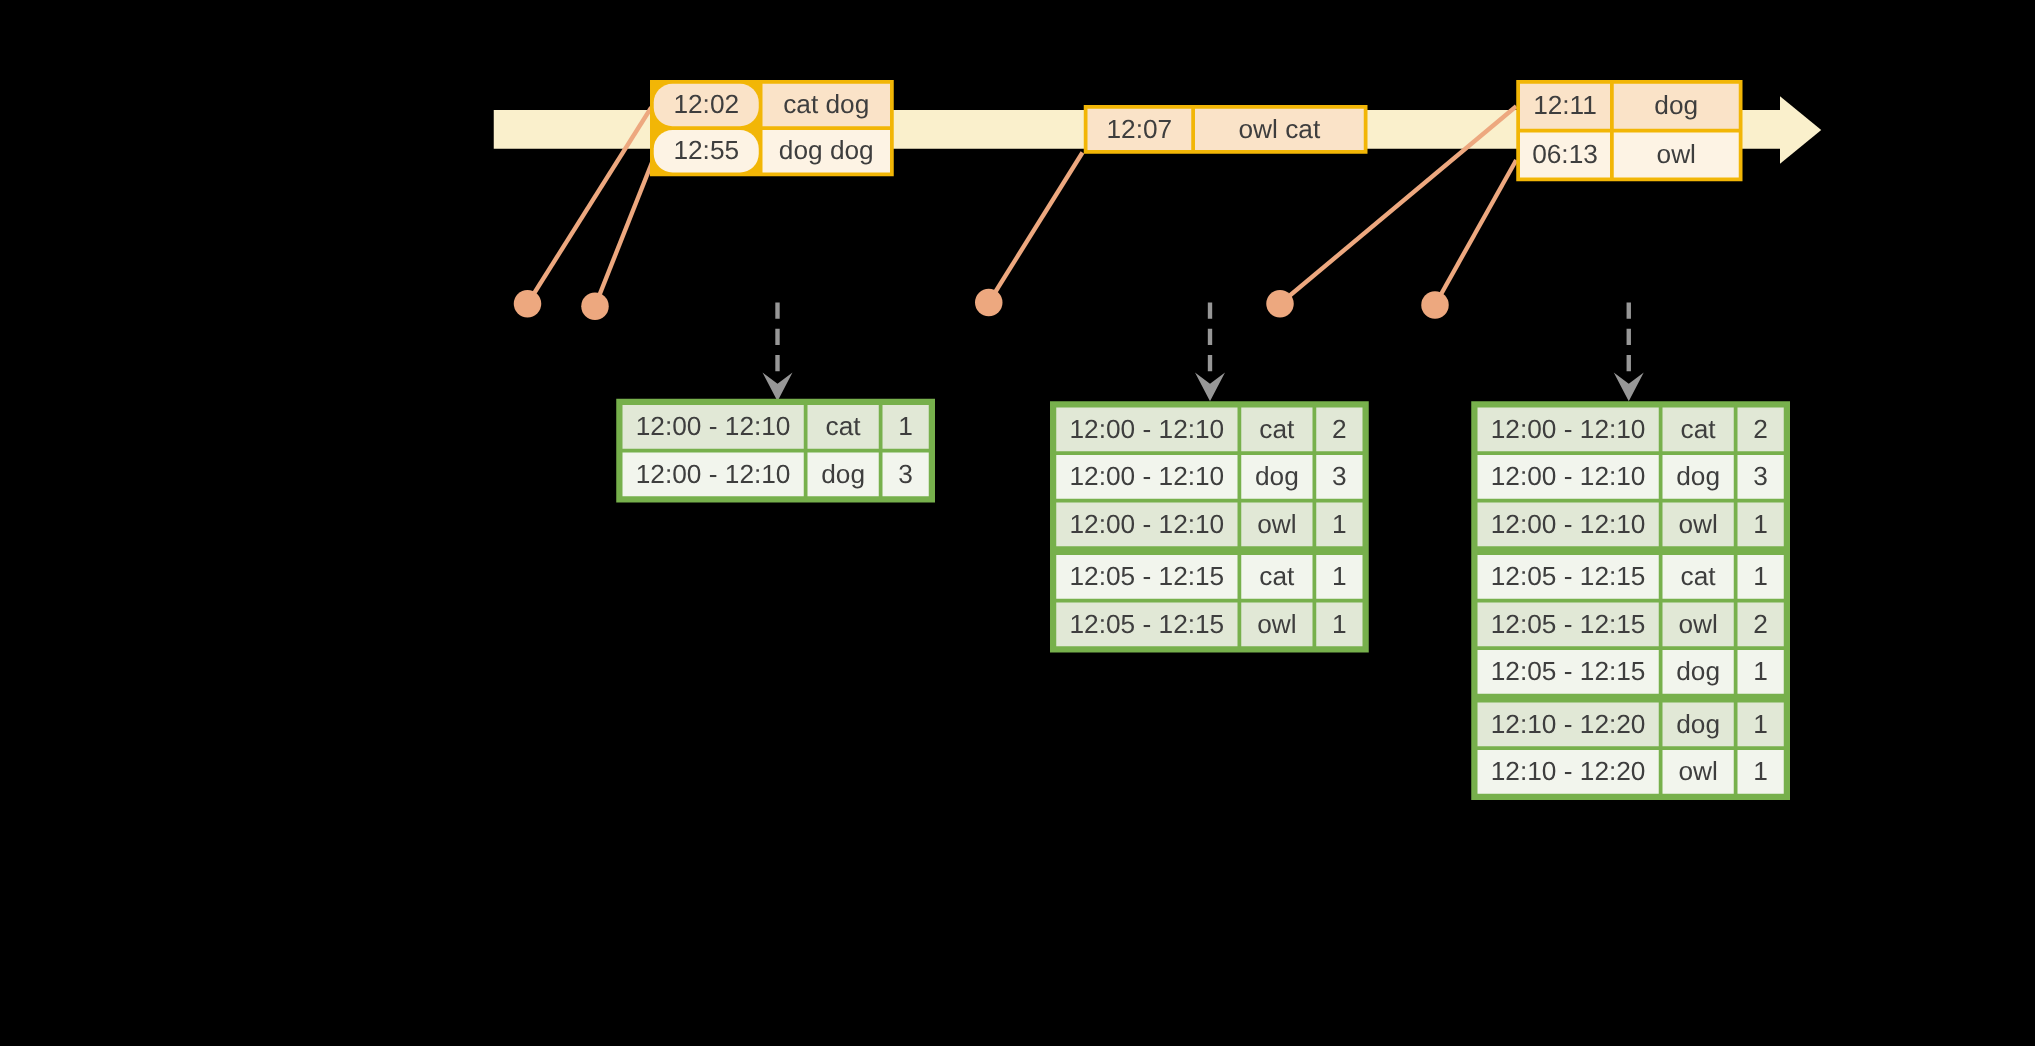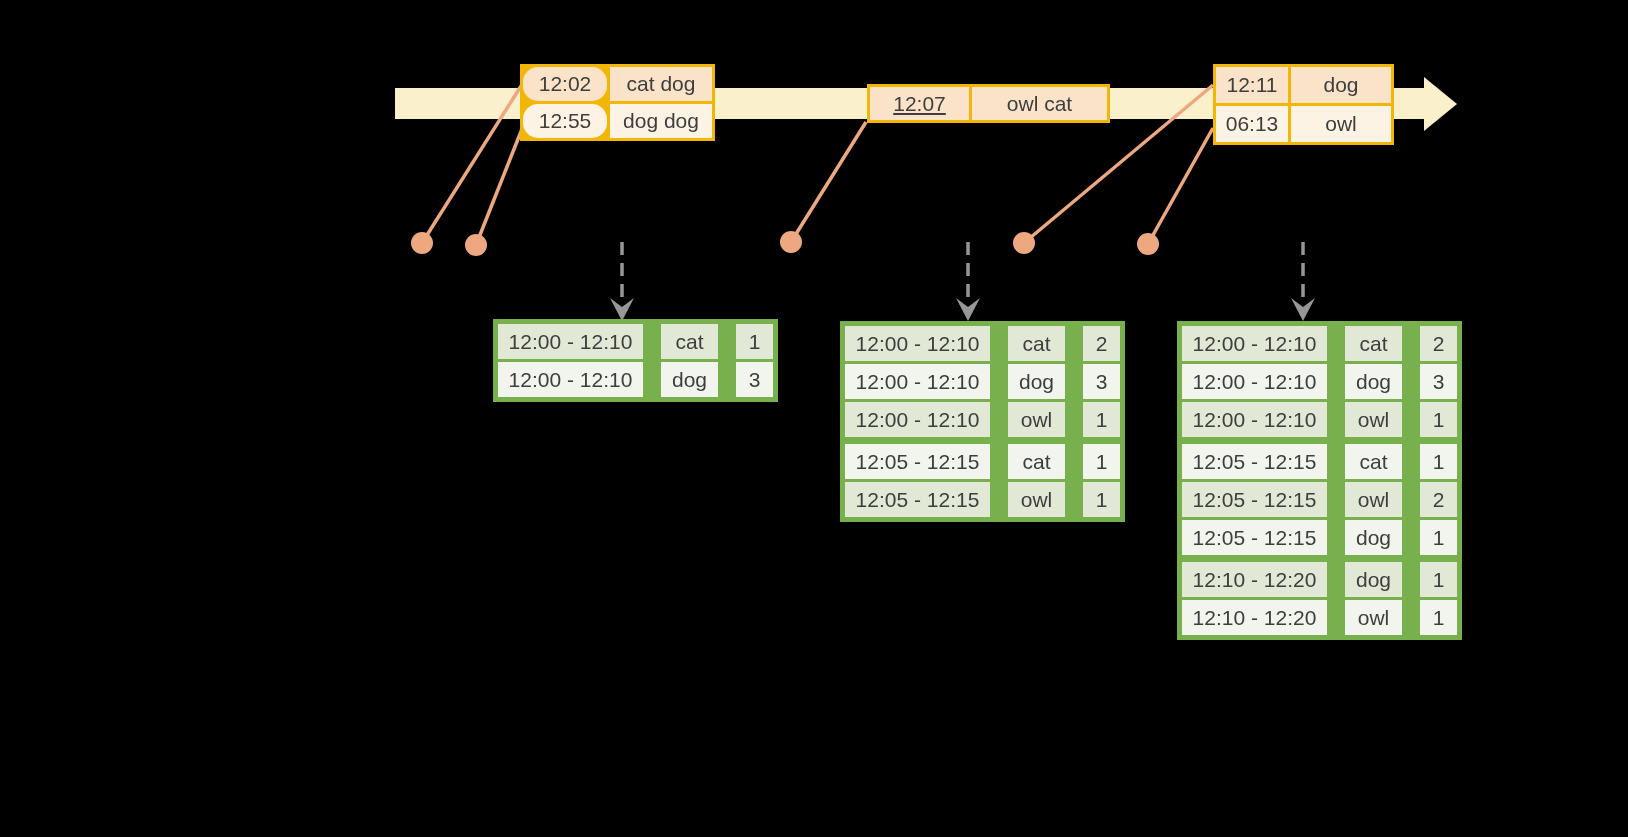--- a/index.html
+++ b/index.html
@@ -38,33 +38,33 @@
   .e-cell {
     display:flex; align-items:center; justify-content:center;
     font-size:21px; color:var(--c-cell_text);
     background:var(--c-event_row_even); height:34px;
   }
   .e-row:first-child .e-cell { background:var(--c-event_row_odd); }
   .box1 { left:520px; top:64px; }
   .box1 .time { width:84px;border-radius:15px; }  .box1 .word { width:102px; }
   .box2 { left:867px; top:84px; }
   .box2 .e-cell { height:33px; }
-  .box2 .time { width:99px;text-decoration:underline; }  .box2 .word { width:135px; }
+  .box2 .time { width:83px; }  .box2 .word { width:135px; }
   .box3 { left:1213px; top:64px; }
   .box3 .e-cell { height:36px; }
   .box3 .time { width:72px; }  .box3 .word { width:100px; }
 
   
   .result-table {
     position:absolute; background:var(--c-table_border);
     padding:5px; display:flex; flex-direction:column;
   }
   .t-row {
     display:grid; grid-template-columns:145px 57px 37px;
-    column-gap:18px; margin-top:3px;
+    column-gap:3px; margin-top:3px;
   }
   .t-row:first-of-type { margin-top:0; }
   .t-row.group-start { margin-top:7px; }
   .t-cell {
     height:35px; display:flex; align-items:center; justify-content:center;
     font-size:21px; color:var(--c-cell_text);
     background:var(--c-table_row_even);
   }
   .t-row:nth-of-type(odd) .t-cell { background:var(--c-table_row_odd); }
   .table1 { left:493px;  top:319px; }

